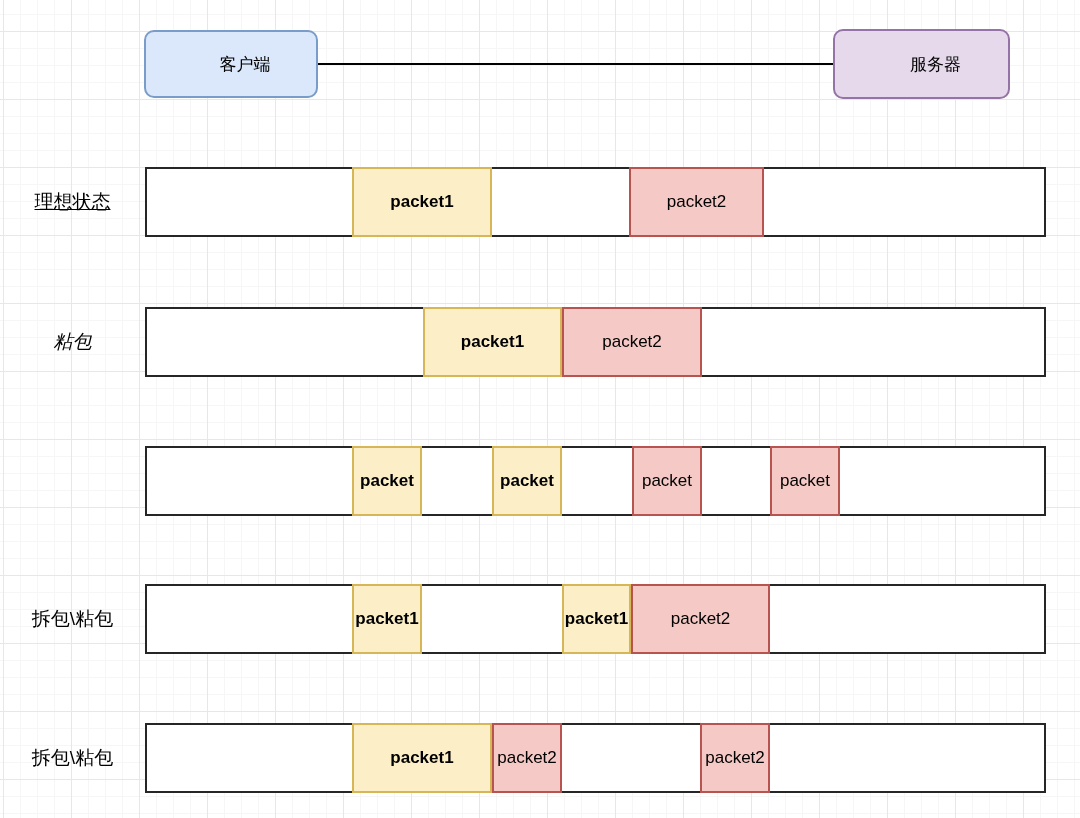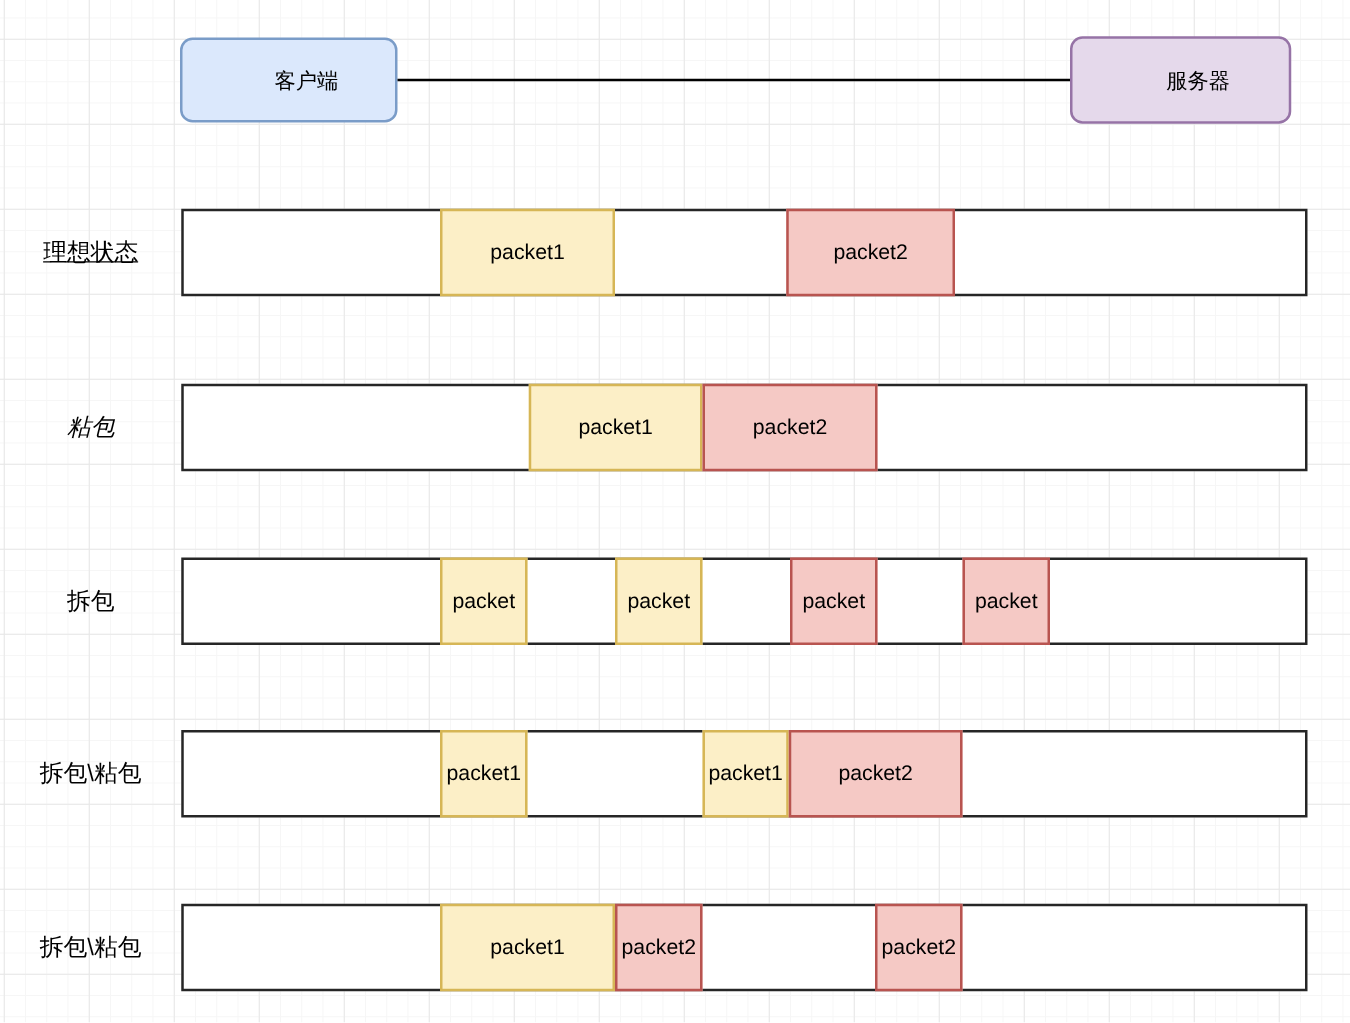--- a/index.html
+++ b/index.html
@@ -31,21 +31,21 @@
     justify-content: center;
     font-size: 17px;
     padding-left: 28px;
   }
   .client-box {
     left: 144px; top: 30px; width: 174px; height: 68px;
     background: var(--client-fill, #dbe8fc);
     border: 2px solid var(--client-border, #7a9cc8);
   }
   .server-box {
-    left: 856px; top: 29px; width: 177px; height: 70px;
+    left: 833px; top: 29px; width: 177px; height: 70px;
     background: var(--server-fill, #e5d9eb);
     border: 2px solid var(--server-border, #9673a6);
   }
   .connector-line {
     position: absolute;
     left: 318px; top: 63px;
     width: 540px; height: 2px;
     background: #000;
   }
   .arrowhead {
@@ -84,20 +84,21 @@
     display: flex;
     align-items: center;
     justify-content: center;
     font-size: 17px;
     white-space: nowrap;
     overflow: hidden;
   }
   .packet-segment.packet1 {
     background: var(--packet1-fill, #fcefc7);
     border: 2px solid var(--packet1-border, #d6b656);
+    font-weight: bold;
   }
   .packet-segment.packet2 {
     background: var(--packet2-fill, #f5c9c5);
     border: 2px solid var(--packet2-border, #b85450);
   }
 </style>
 </head>
 <body>
 
 <div class="canvas">
@@ -113,21 +114,20 @@
 <div class="row-label" style="top: 167px; text-decoration: underline;">理想状态</div>
     <div class="stream-bar" style="top: 167px;">
       <div class="packet-segment packet1" style="left: 205px; width: 140px;">packet1</div>
       <div class="packet-segment packet2" style="left: 482px; width: 135px;">packet2</div>
     </div>
     <div class="row-label" style="top: 307px; font-style: italic;">粘包</div>
     <div class="stream-bar" style="top: 307px;">
       <div class="packet-segment packet1" style="left: 276px; width: 139px;">packet1</div>
       <div class="packet-segment packet2" style="left: 415px; width: 140px;">packet2</div>
     </div>
-    <div class="row-label" style="top: 446px;">拆包</div>
     <div class="stream-bar" style="top: 446px; text-align: center;">
       <div class="packet-segment packet1" style="left: 205px; width: 70px;">packet</div>
       <div class="packet-segment packet1" style="left: 345px; width: 70px;">packet</div>
       <div class="packet-segment packet2" style="left: 485px; width: 70px;">packet</div>
       <div class="packet-segment packet2" style="left: 623px; width: 70px;">packet</div>
     </div>
     <div class="row-label" style="top: 584px;">拆包\粘包</div>
     <div class="stream-bar" style="top: 584px;">
       <div class="packet-segment packet1" style="left: 205px; width: 70px;">packet1</div>
       <div class="packet-segment packet1" style="left: 415px; width: 69px;">packet1</div>

